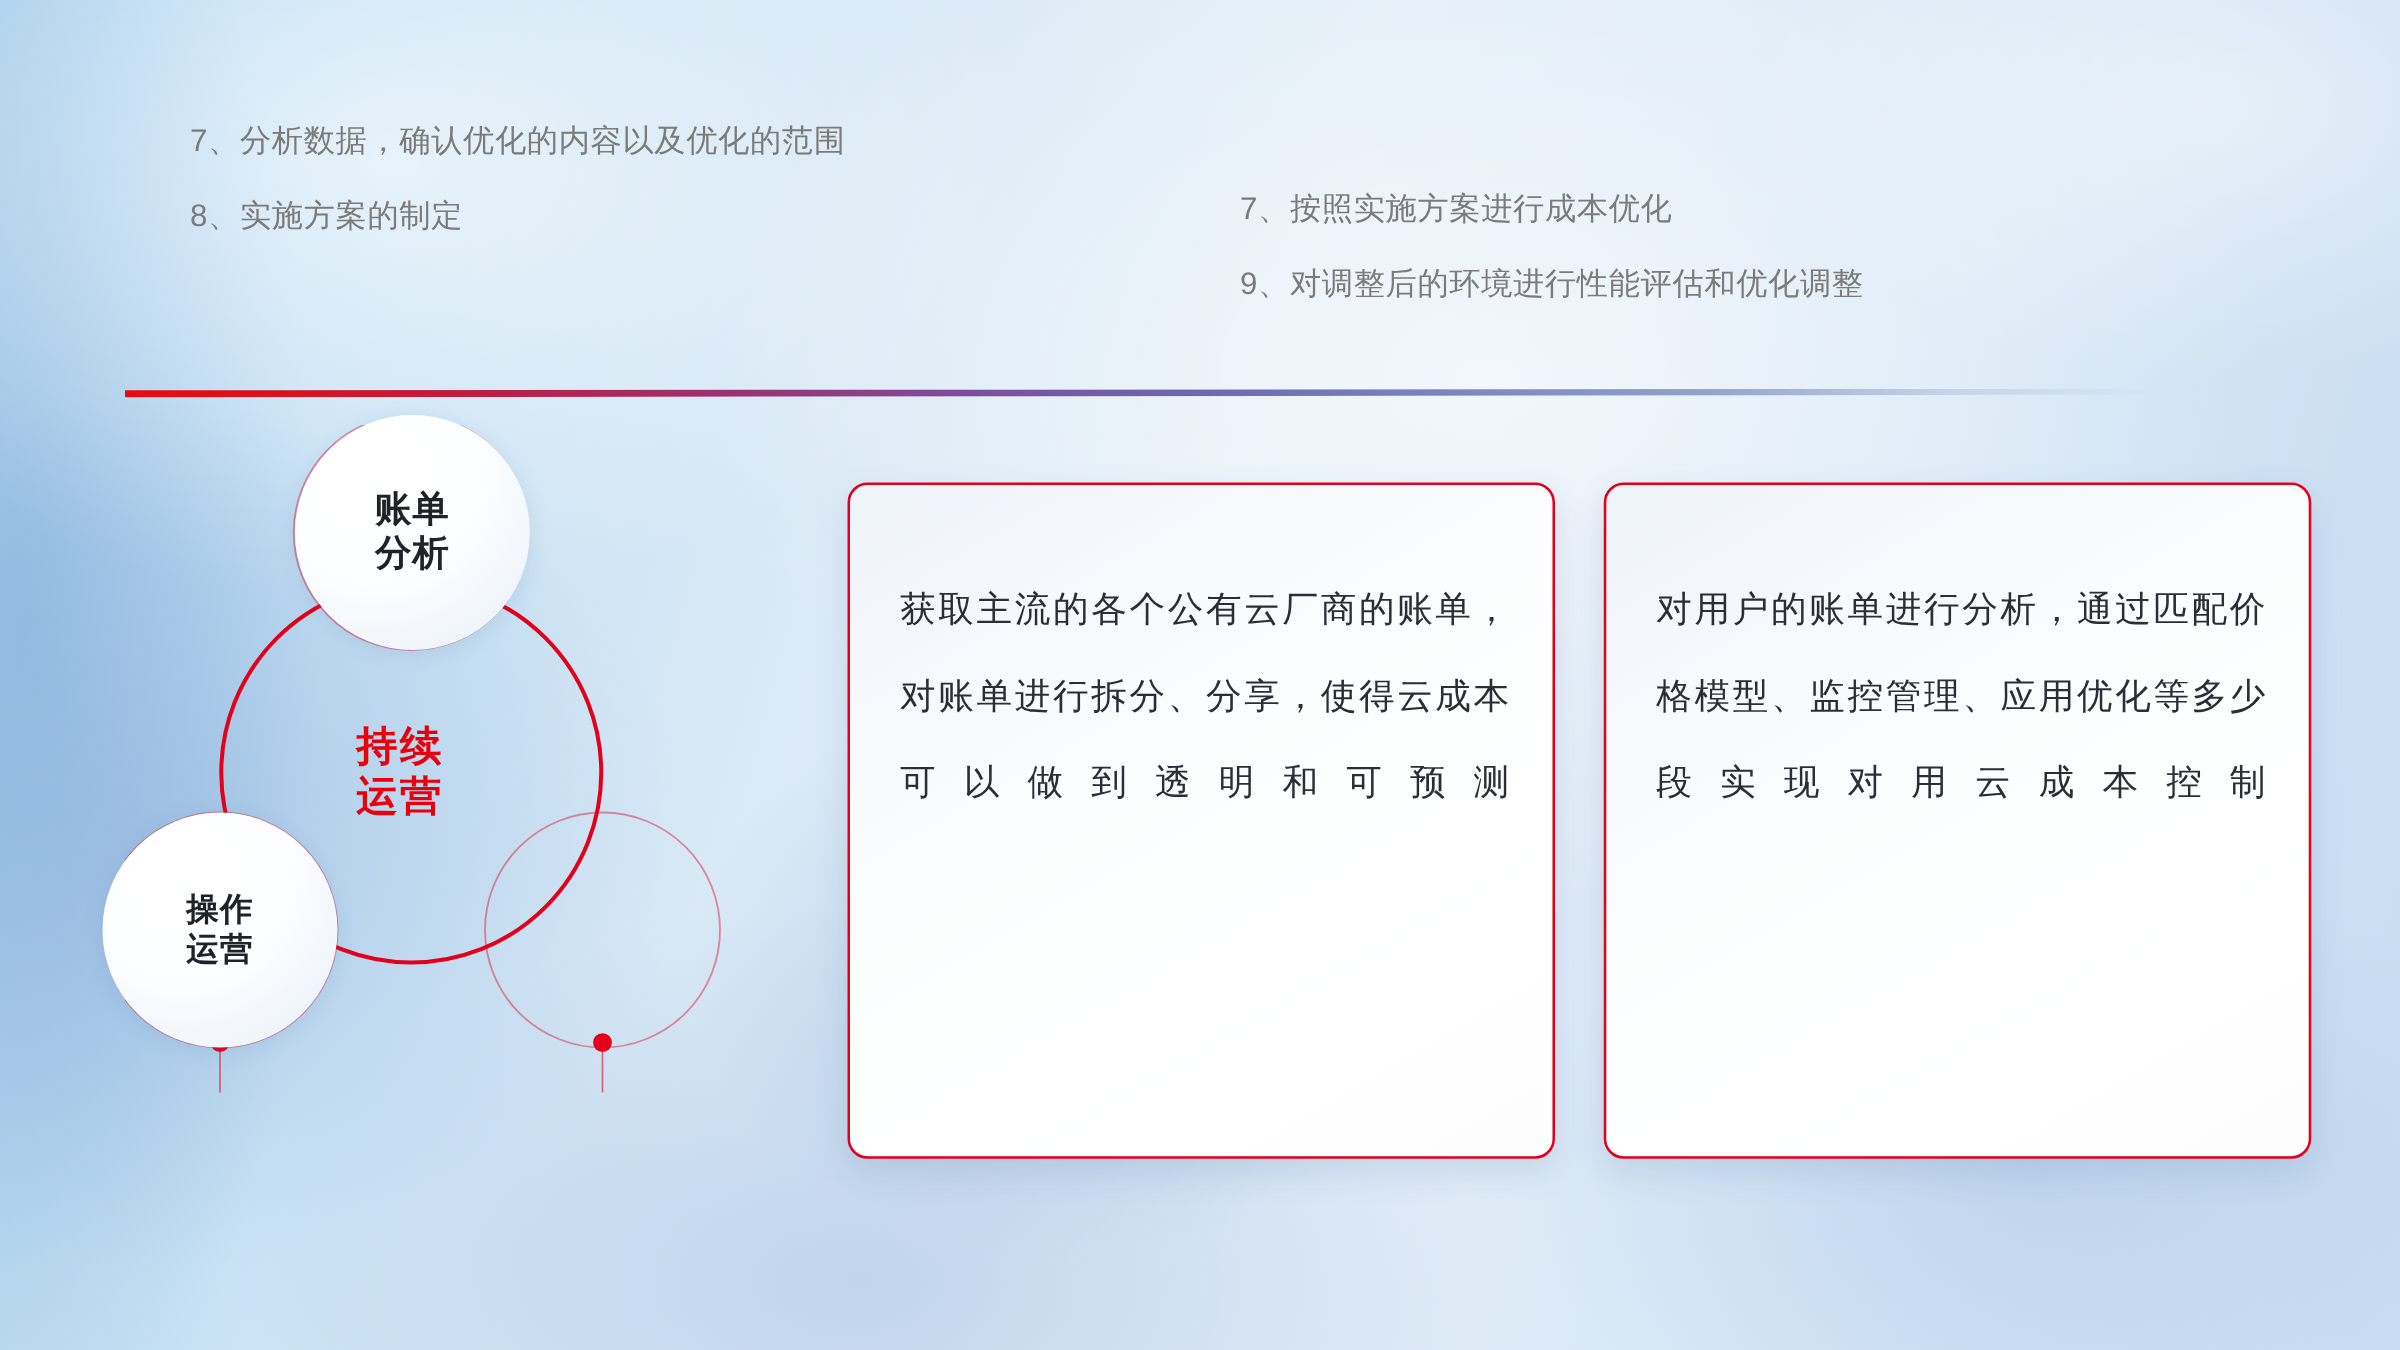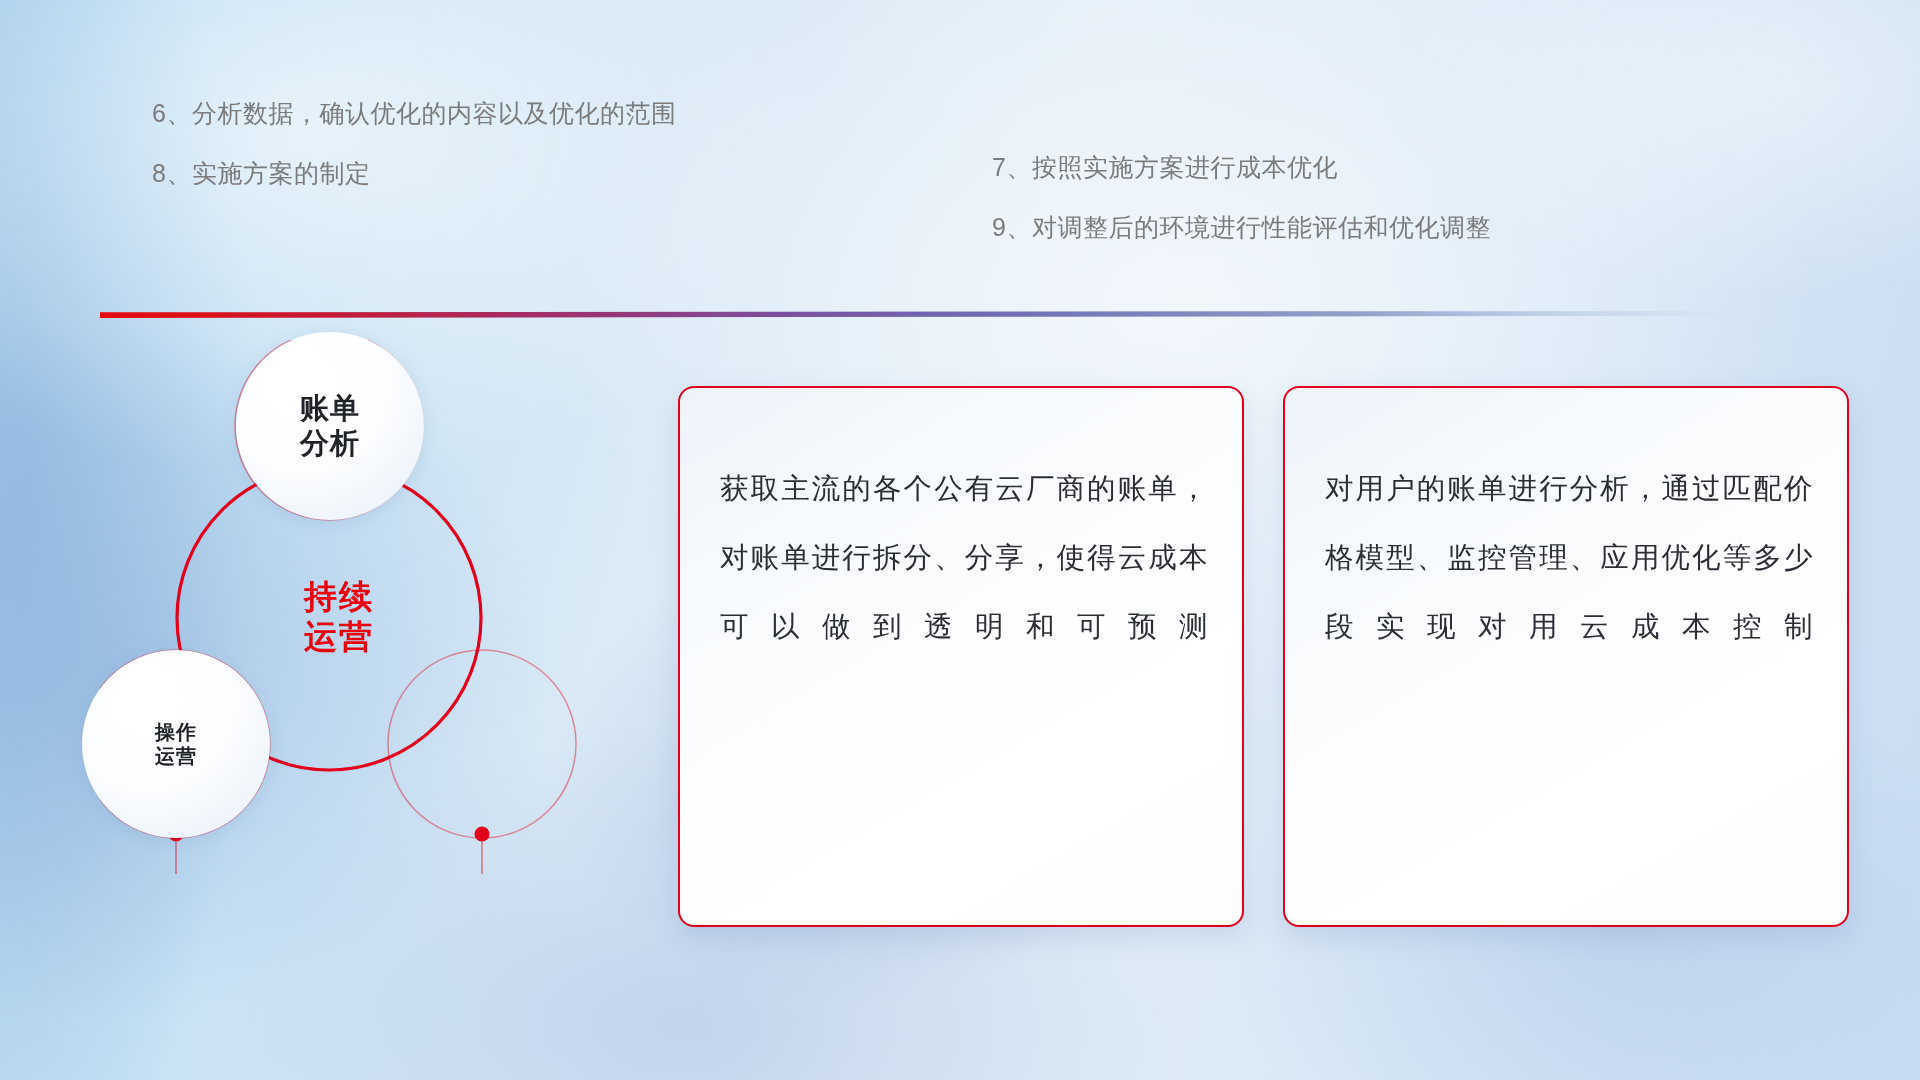--- a/index.html
+++ b/index.html
@@ -67,27 +67,27 @@
   
   #venn{ position:absolute; left:100px; top:340px; width:560px; height:620px; }
   #venn svg{ position:absolute; inset:0; }
   .bubble{
     position:absolute; border-radius:50%;
     background:
       radial-gradient(circle at 34% 26%, #ffffff 0%, #fdfeff 44%, #f1f6fc 74%, #e7eff9 100%);
     box-shadow:0 3px 16px rgba(90,125,175,.16);
     display:flex; align-items:center; justify-content:center;
     text-align:center; color:#1f2328; font-weight:bold;
-    font-size:20px; line-height:1.22; letter-spacing:1px;
+    font-size:26px; line-height:1.22; letter-spacing:1px;
   }
   #bubble-top{ left:136px; top:-8px; width:188px; height:188px; font-size:29px;font-family:Liberation Serif, serif; }
   #bubble-left{ left:-18px; top:310px; width:188px; height:188px; }
   #bubble-right{ left:288px; top:310px; width:188px; height:188px; }
   #venn-center{
-    position:absolute; left:139px; top:222px; width:200px; height:110px;
+    position:absolute; left:120px; top:222px; width:200px; height:110px;
     display:flex; align-items:center; justify-content:center; text-align:center;
     color:#e8000d; font-weight:bold; font-size:33px; line-height:1.2; letter-spacing:2px;
   }
 
   
   .card{
     position:absolute; top:386px; width:566px; height:541px;
     border:2.2px solid #e2001a; border-radius:16px;
     background:linear-gradient(150deg,#eef3fa 0%,#f7fafd 26%,#fdfefe 52%,#ffffff 74%,#fdfdfe 100%);
     box-shadow:0 10px 26px rgba(80,115,165,.16);
@@ -112,21 +112,21 @@
   <div class="bgl bg-glow8"></div>
   <div class="bgl bg-glow3"></div>
   <div class="bgl bg-glow6"></div>
   <div class="bgl bg-glow4"></div>
   <div class="bgl bg-glow5"></div>
 </div>
 
 <div id="content">
 
   <div class="steps" id="steps-left">
-    <div class="row">6、分析数据，确认优化的内容以及优化的范围</div>
+    <div class="row">7、分析数据，确认优化的内容以及优化的范围</div>
     <div class="row">8、实施方案的制定</div>
   </div>
 
   <div class="steps" id="steps-right">
     <div class="row">7、按照实施方案进行成本优化</div>
     <div class="row">9、对调整后的环境进行性能评估和优化调整</div>
   </div>
 
   <div id="top-divider"></div>
 

